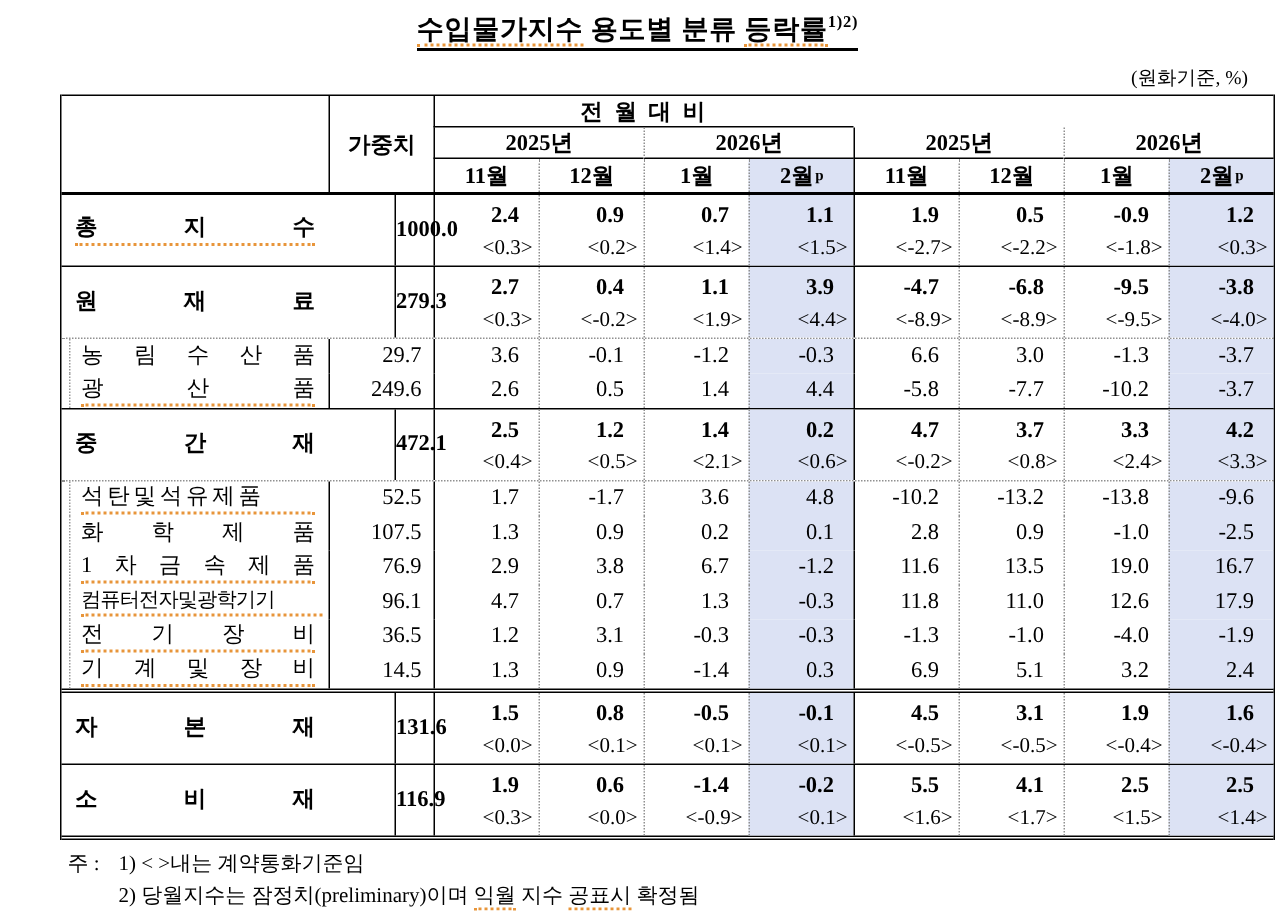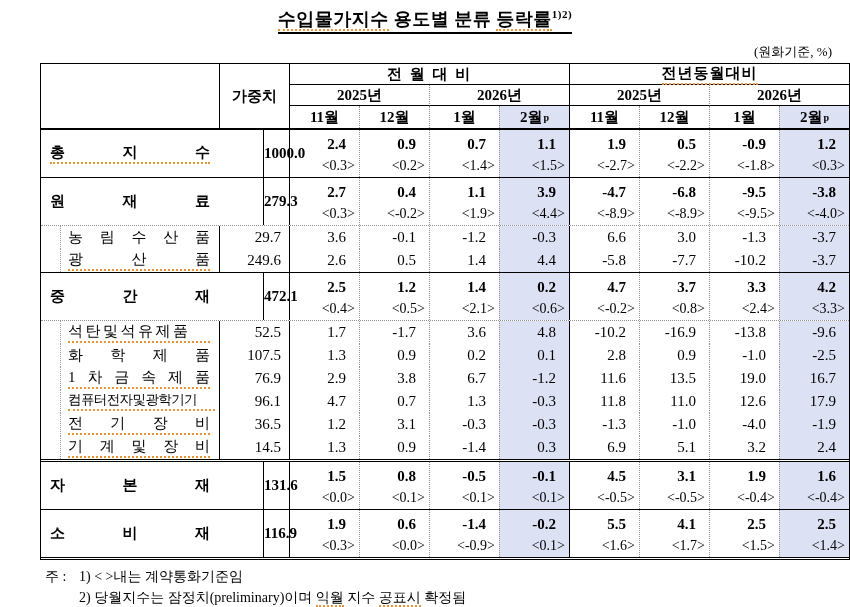--- a/index.html
+++ b/index.html
@@ -65,21 +65,21 @@
   .single .cell .v{line-height:23px;}
   .g .label,.g .weight,.g .cell .v{font-weight:bold;}
   .s-row .label{font-size:15px;}
   .c0{border-left:1px solid #000;}
   .c4{border-left:1px solid #000;}
   .c1,.c2,.c3,.c5,.c6,.c7{border-left:1px dotted #909090;}
   .c3,.c7{background:var(--hl,#dce2f4);}
   .bb-solid{border-bottom:1px solid #000;}
   .bb-dot{border-bottom:1px dotted #909090;}
   .bb-dbl{border-bottom:3px double #000;}
-  .boxed .label{border-left:1px dotted #999;margin-left:19px;padding-left:7px;}
+  .boxed .label{border-left:1px dotted #999;margin-left:5px;padding-left:7px;}
   .ls .label span{letter-spacing:2.5px;text-align-last:left;}
   .tight .label{padding:0 4px 0 7px;}
   .tight .label span{font-size:13.5px;letter-spacing:-0.6px;text-align-last:left;}
   
   .footnotes{margin:6px 0 0 45px;font-size:14px;line-height:21px;}
   .fn-row{display:flex;}
   .fn-prefix{width:34px;}
   .fn-indent{margin-left:34px;}
 </style>
 </head>
@@ -92,23 +92,20 @@
 </div>
 
 <div class="unit-note">(원화기준, %)</div>
 
 <div class="tbl">
 
   <div class="grid thead">
     <div class="hc h-corner"></div>
     <div class="hc h-grp1">전 월 대 비</div>
     <div class="hc h-weight">가중치</div>
-    <div class="hc h-grp2">
-        <span class="sq">전년동월대비</span>
-      </div>
     <div class="hc h-year y0">2025년</div>
     <div class="hc h-year y1">2026년</div>
     <div class="hc h-year y2">2025년</div>
     <div class="hc h-year y3">2026년</div>
     <div class="hc h-month m0">11월</div>
     <div class="hc h-month m1">12월</div>
     <div class="hc h-month m2">1월</div>
     <div class="hc h-month m3 hl">
         <span>2월</span>
         <sup>p</sup>
@@ -311,21 +308,21 @@
     <div class="td cell c2">
           <div class="v">3.6</div>
         </div>
     <div class="td cell c3">
           <div class="v">4.8</div>
         </div>
     <div class="td cell c4">
           <div class="v">-10.2</div>
         </div>
     <div class="td cell c5">
-          <div class="v">-16.9</div>
+          <div class="v">-13.2</div>
         </div>
     <div class="td cell c6">
           <div class="v">-13.8</div>
         </div>
     <div class="td cell c7">
           <div class="v">-9.6</div>
         </div>
   </div>
       <div class="tr grid s-row boxed single">
     <div class="td label">

